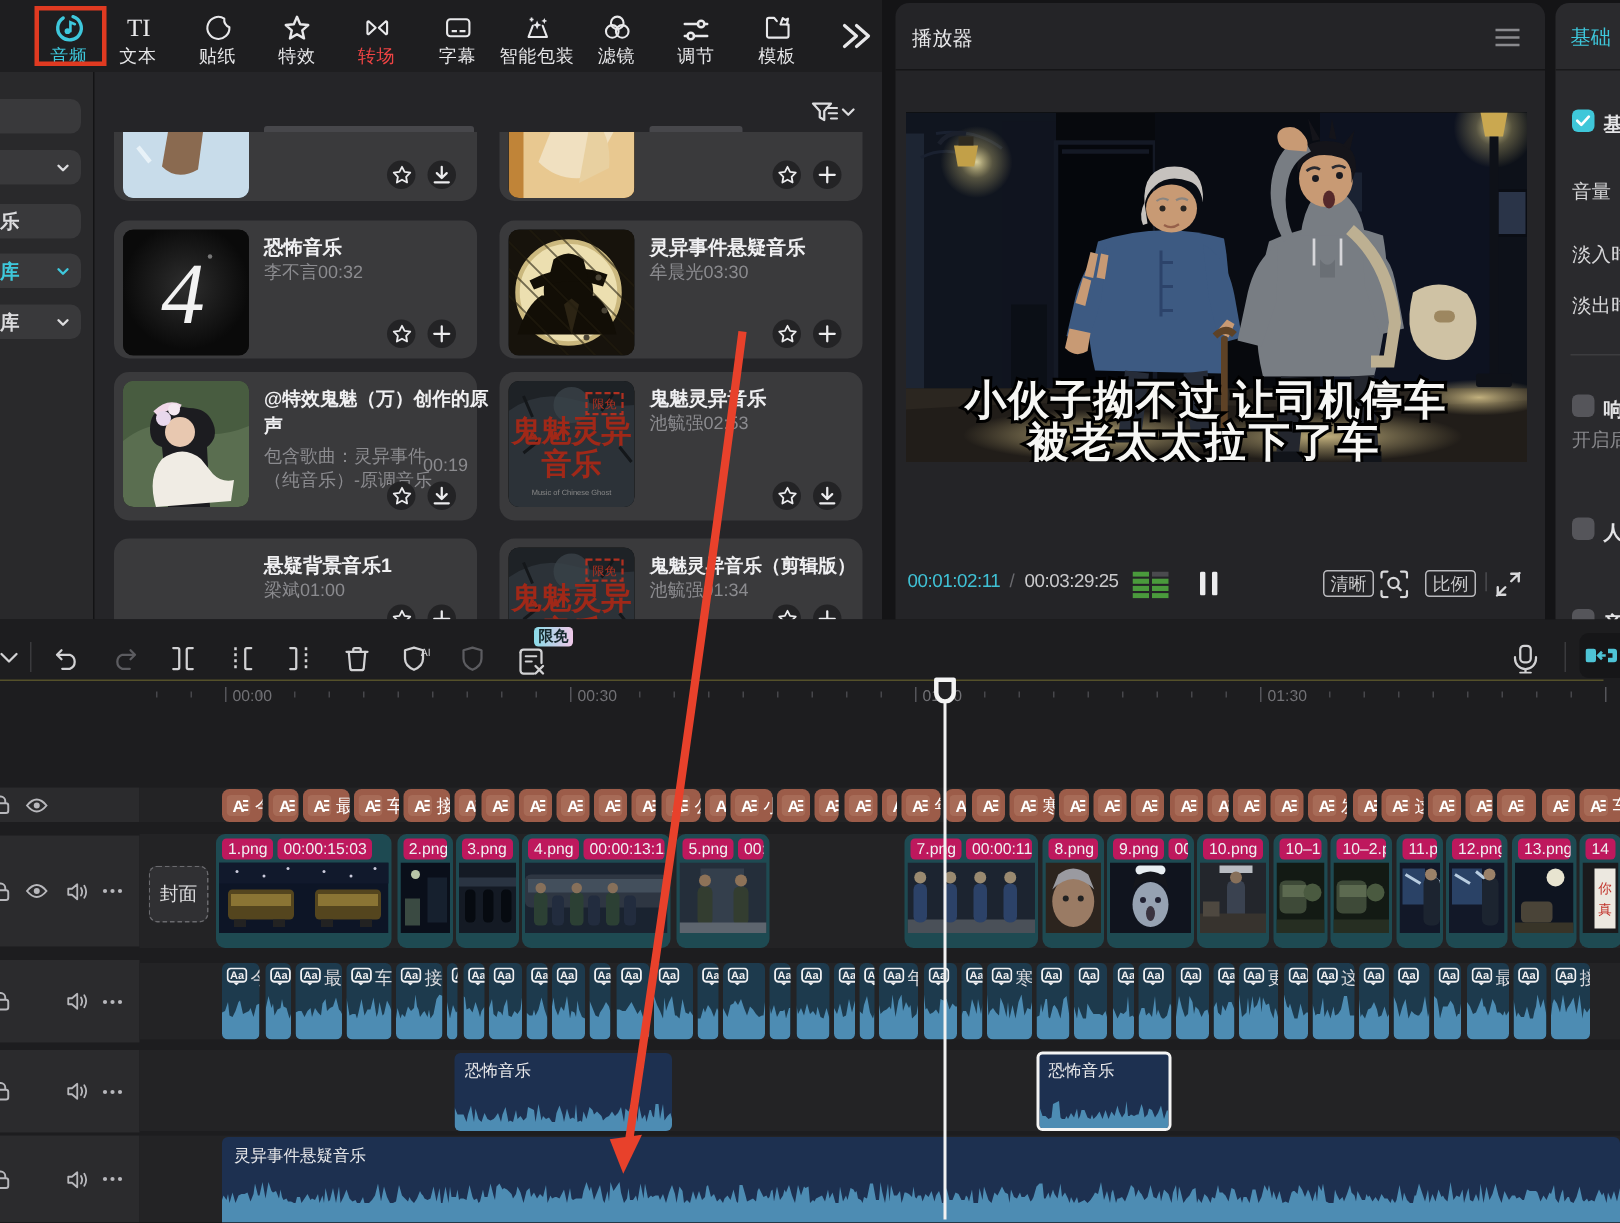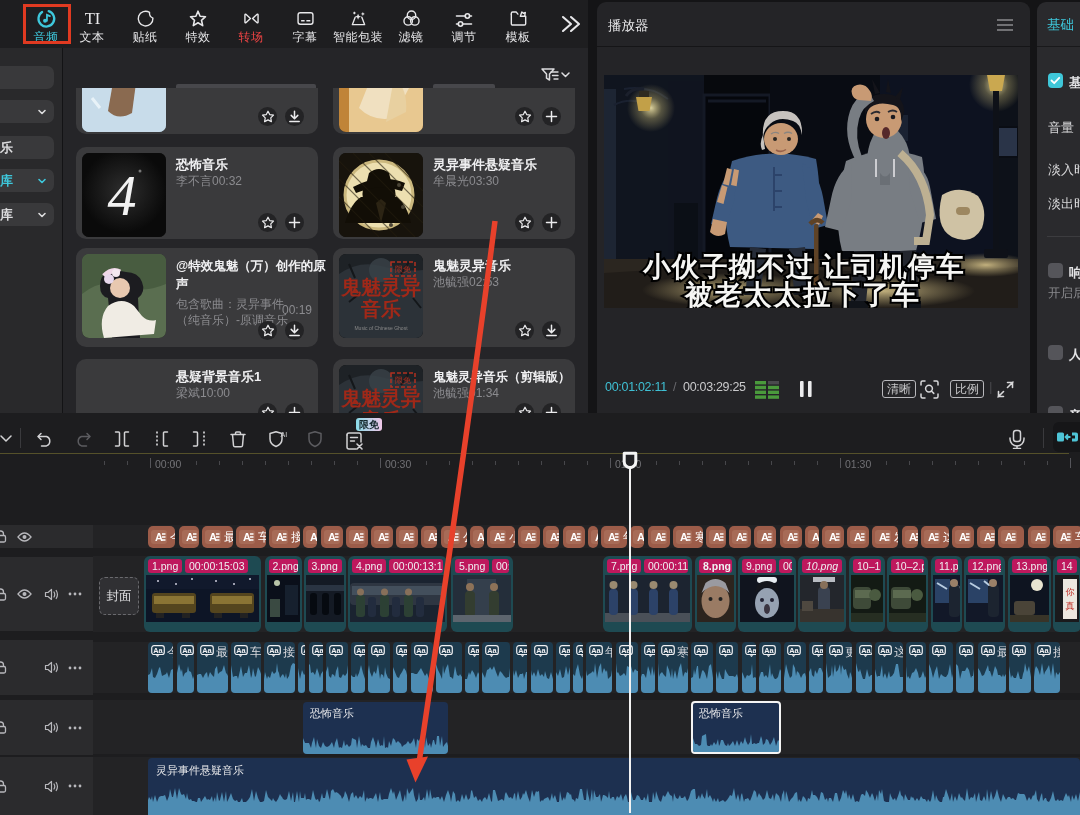--- a/index.html
+++ b/index.html
@@ -317,21 +317,21 @@
           </div>
           <div class="cbtn" style="right:14px;bottom:7px;">
             <svg width="13" height="13" viewBox="0 0 13 13" style="position:absolute;left:3px;top:3px;">
               <path d="M6.5 1.2 v7 M3.2 5.4 l3.3 3.3 3.3 -3.3" stroke="#ececee" stroke-width="1.5" fill="none" stroke-linecap="round" stroke-linejoin="round"></path>
               <path d="M1.8 11.5 h9.4" stroke="#ececee" stroke-width="1.5" stroke-linecap="round"></path>
             </svg>
           </div>
         </div>
 <div class="card" style="left:76px;top:271px;height:70px;">
           <div class="ttl">悬疑背景音乐1</div>
-          <div class="sub" style="top:26px;">梁斌10:00</div>
+          <div class="sub" style="top:26px;">梁斌01:00</div>
           <div class="cbtn" style="right:41px;bottom:7px;">
             <svg width="14" height="14" viewBox="0 0 14 14" style="position:absolute;left:2.5px;top:2.5px;">
               <path d="M7 1.2 l1.7 3.4 3.8 0.55 -2.75 2.7 0.65 3.8 -3.4 -1.8 -3.4 1.8 0.65 -3.8 -2.75 -2.7 3.8 -0.55 Z" fill="none" stroke="#ececee" stroke-width="1.2" stroke-linejoin="round"></path>
             </svg>
           </div>
           <div class="cbtn" style="right:14px;bottom:7px;">
             <svg width="13" height="13" viewBox="0 0 13 13" style="position:absolute;left:3px;top:3px;">
               <path d="M6.5 1.5 v10 M1.5 6.5 h10" stroke="#ececee" stroke-width="1.5" stroke-linecap="round"></path>
             </svg>
           </div>
@@ -1109,21 +1109,21 @@
               <circle cx="8.5" cy="10" r="4" fill="#9a8a70"></circle>
               <rect x="24" y="14" width="9" height="26" rx="4" fill="#2c4268"></rect>
               <circle cx="28.5" cy="10" r="4" fill="#9a8a70"></circle>
               <rect x="44" y="14" width="9" height="26" rx="4" fill="#2c4268"></rect>
               <circle cx="48.5" cy="10" r="4" fill="#9a8a70"></circle>
               <rect x="64" y="14" width="9" height="26" rx="4" fill="#2c4268"></rect>
               <circle cx="68.5" cy="10" r="4" fill="#9a8a70"></circle>
             </svg>
           </div>
         </div>
-        <div class="vclip" style="left:695px;top:143px;width:41px;font-weight:bold;">
+        <div class="vclip" style="left:695px;top:143px;width:41px;">
           <div class="vbadge" style="left:4px;max-width:33px;">8.png</div>
           <div class="thm" style="left:2px;width:37px;">
             <svg width="37" height="47" viewBox="0 0 37 47" preserveAspectRatio="none">
               <rect width="37" height="47" fill="#2c241e"></rect>
               <ellipse cx="18.5" cy="26" rx="14" ry="17" fill="#9a7b64"></ellipse>
               <path d="M4.5 18 q14 -14 28 0 l-4 -10 q-10 -8 -20 0 Z" fill="#9a9aa0"></path>
               <circle cx="13.5" cy="24" r="2" fill="#222"></circle>
               <circle cx="23.5" cy="24" r="2" fill="#222"></circle>
             </svg>
           </div>
@@ -1137,21 +1137,21 @@
               <rect x="17.0" y="2" width="20" height="6" rx="3" fill="#e8eef2"></rect>
               <ellipse cx="27.0" cy="28" rx="12" ry="15" fill="#96a2b2"></ellipse>
               <path d="M15.0 18 q12 -12 24 0 l-2 -8 q-10 -8 -20 0 Z" fill="#14161c"></path>
               <ellipse cx="27.0" cy="34" rx="3" ry="5" fill="#3a3440"></ellipse>
               <circle cx="22.0" cy="25" r="2" fill="#223"></circle>
               <circle cx="32.0" cy="25" r="2" fill="#223"></circle>
             </svg>
           </div>
         </div>
         <div class="vclip" style="left:798px;top:143px;width:48px;">
-          <div class="vbadge" style="left:4px;max-width:40px;font-style:italic;">10.png</div>
+          <div class="vbadge" style="left:4px;max-width:40px;">10.png</div>
           <div class="thm" style="left:2px;width:44px;">
             <svg width="44" height="47" viewBox="0 0 44 47" preserveAspectRatio="none">
               <rect width="44" height="47" fill="#23262c"></rect>
               <rect x="13" y="2" width="22" height="5" fill="#b8bcc2"></rect>
               <rect x="18" y="12" width="12" height="26" rx="4" fill="#3a4250"></rect>
               <circle cx="24" cy="10" r="4" fill="#87705a"></circle>
               <rect x="0" y="34" width="44" height="13" fill="#37332e"></rect>
               <rect x="2" y="26" width="11" height="10" fill="#4e4840"></rect>
             </svg>
           </div>

